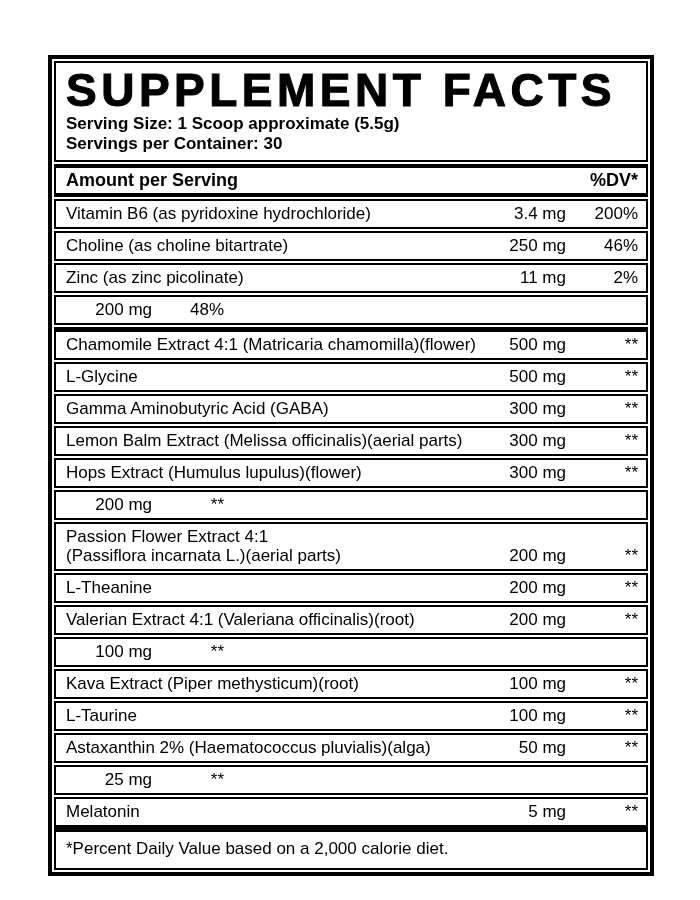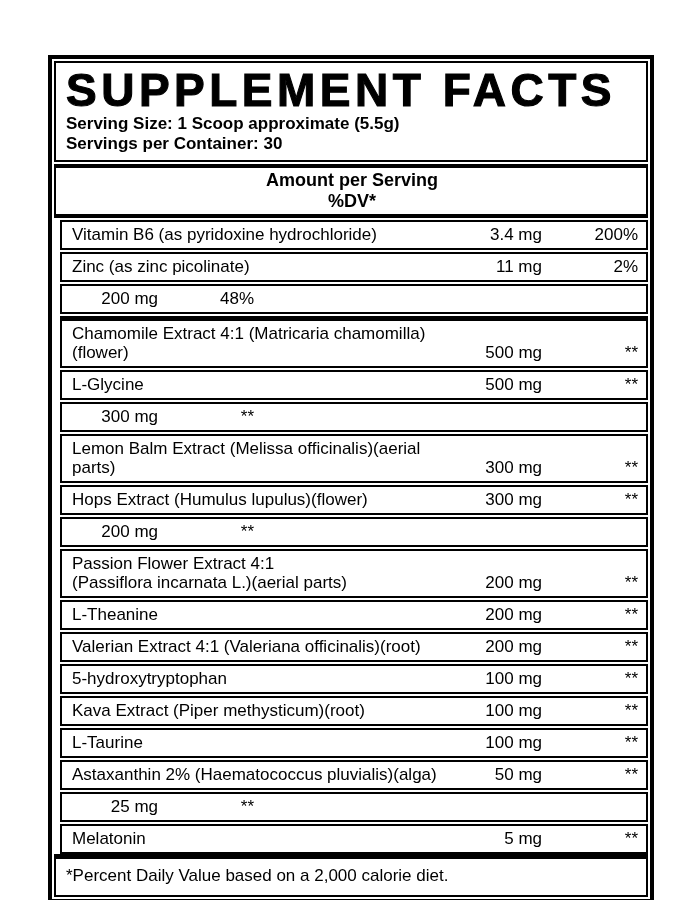--- a/index.html
+++ b/index.html
@@ -25,21 +25,21 @@
     padding: 2px;
     background: #fff;
   }
   .box {
     box-sizing: border-box;
     border: 2px solid #000;
     background: #fff;
     margin-bottom: 2px;
   }
   .panel > :last-child, .rows-container > :last-child { margin-bottom: 0; }
-  .rows-container { display: block; margin-left: 6px; }
+  .rows-container { display: block; }
   .title-box { padding: 3px 8px 6px 10px; }
   .panel-title {
     font-size: 46px;
     line-height: 48px;
     font-weight: 900;
     letter-spacing: 4.5px;
     white-space: nowrap;
     -webkit-text-stroke: 1.1px #000;
   }
   .serving-line {
@@ -51,32 +51,31 @@
   .header-box {
     display: flex;
     justify-content: space-between;
     align-items: center;
     border-top-width: 4px;
     border-bottom-width: 4px;
     padding: 2px 8px 2px 10px;
     font-size: 18px;
     font-weight: bold;
     line-height: 21px;
-    flex-direction: column;
   }
   .row {
     display: flex;
     align-items: flex-end;
     padding: 3px 8px 4px 10px;
     font-size: 17px;
     line-height: 19px;
   }
   .row .name { flex: 1 1 auto; white-space: pre-line; }
   .row .amt { flex: 0 0 86px; text-align: right; }
-  .row .dv  { flex: 0 0 72px; text-align: right; padding-left: 24px; }
+  .row .dv  { flex: 0 0 72px; text-align: right; }
   .thick-top { border-top-width: 5px; }
   .foot-box {
     padding: 5px 8px 7px 10px;
     font-size: 17px;
     line-height: 24px;
   }
 </style>
 </head>
 <body>
 
@@ -95,20 +94,25 @@
     </div>
 
     <div class="rows-container">
 
         <div class="box row">
           <span class="name">Vitamin B6 (as pyridoxine hydrochloride)</span>
           <span class="amt">3.4 mg</span>
           <span class="dv">200%</span>
         </div>
 
+        <div class="box row">
+          <span class="name">Choline (as choline bitartrate)</span>
+          <span class="amt">250 mg</span>
+          <span class="dv">46%</span>
+        </div>
 
         <div class="box row">
           <span class="name">Zinc (as zinc picolinate)</span>
           <span class="amt">11 mg</span>
           <span class="dv">2%</span>
         </div>
 
         <div class="box row">
           <span class="amt">200 mg</span>
           <span class="dv">48%</span>
@@ -120,20 +124,21 @@
           <span class="dv">**</span>
         </div>
 
         <div class="box row">
           <span class="name">L-Glycine</span>
           <span class="amt">500 mg</span>
           <span class="dv">**</span>
         </div>
 
         <div class="box row">
+          <span class="name">Gamma Aminobutyric Acid (GABA)</span>
           <span class="amt">300 mg</span>
           <span class="dv">**</span>
         </div>
 
         <div class="box row">
           <span class="name">Lemon Balm Extract (Melissa officinalis)(aerial parts)</span>
           <span class="amt">300 mg</span>
           <span class="dv">**</span>
         </div>
 
@@ -161,21 +166,20 @@
           <span class="dv">**</span>
         </div>
 
         <div class="box row">
           <span class="name">Valerian Extract 4:1 (Valeriana officinalis)(root)</span>
           <span class="amt">200 mg</span>
           <span class="dv">**</span>
         </div>
 
         <div class="box row">
-          <span class="name">5-hydroxytryptophan</span>
           <span class="amt">100 mg</span>
           <span class="dv">**</span>
         </div>
 
         <div class="box row">
           <span class="name">Kava Extract (Piper methysticum)(root)</span>
           <span class="amt">100 mg</span>
           <span class="dv">**</span>
         </div>
 

